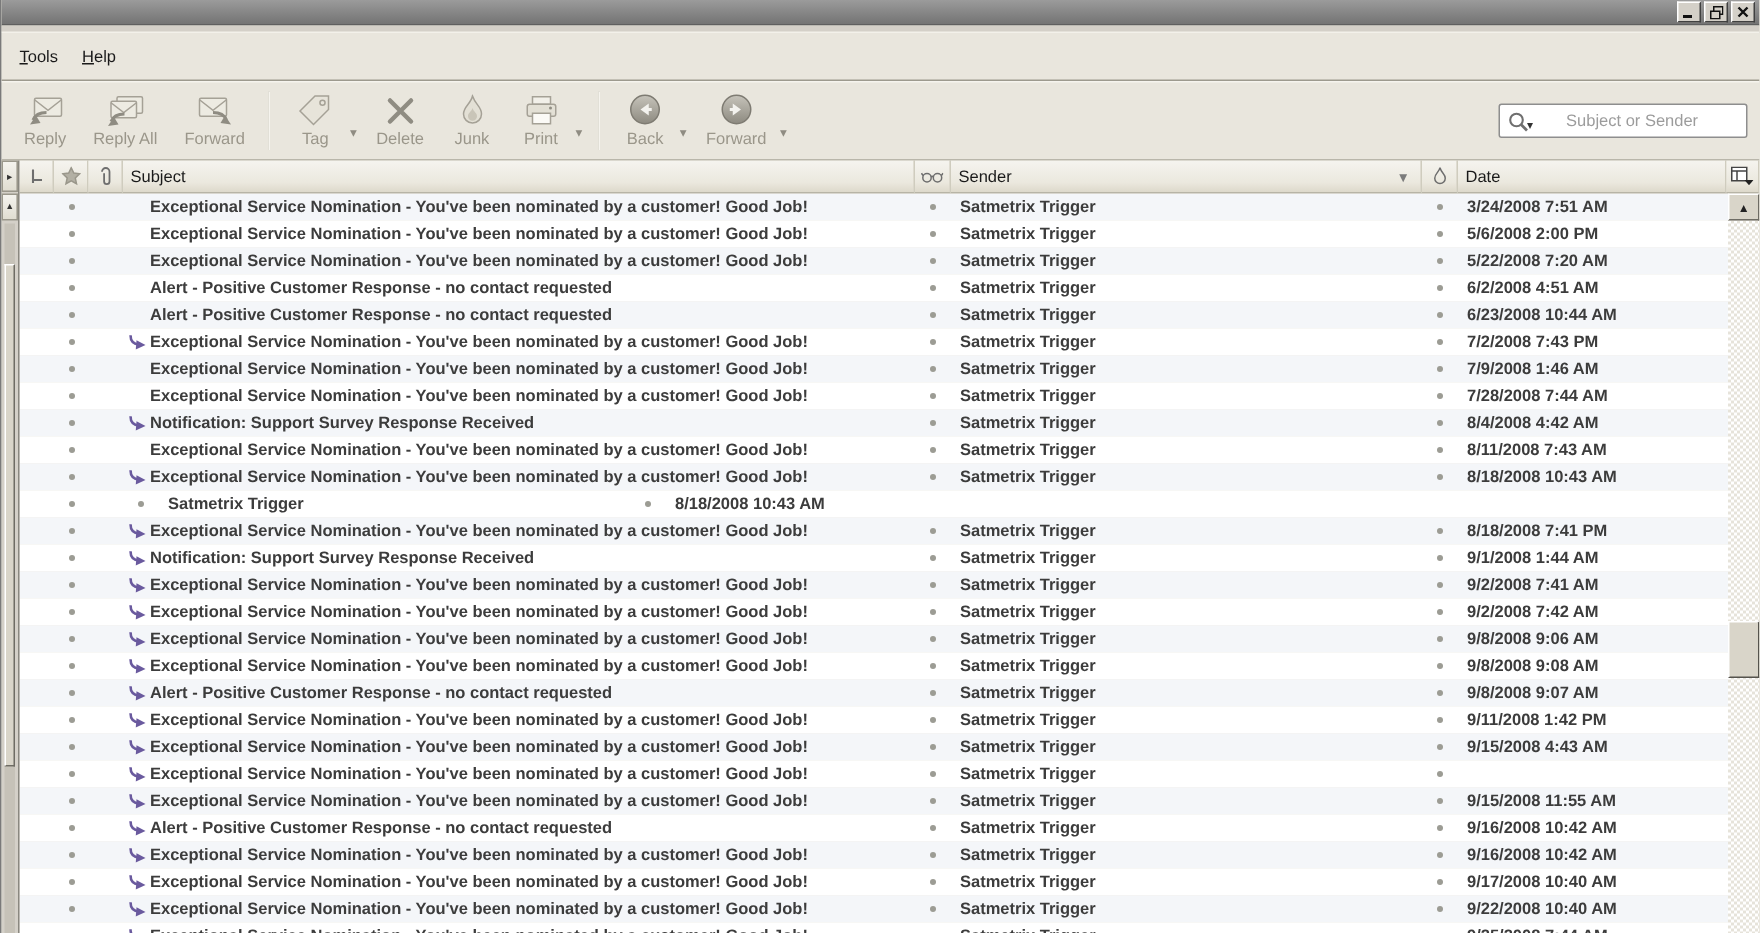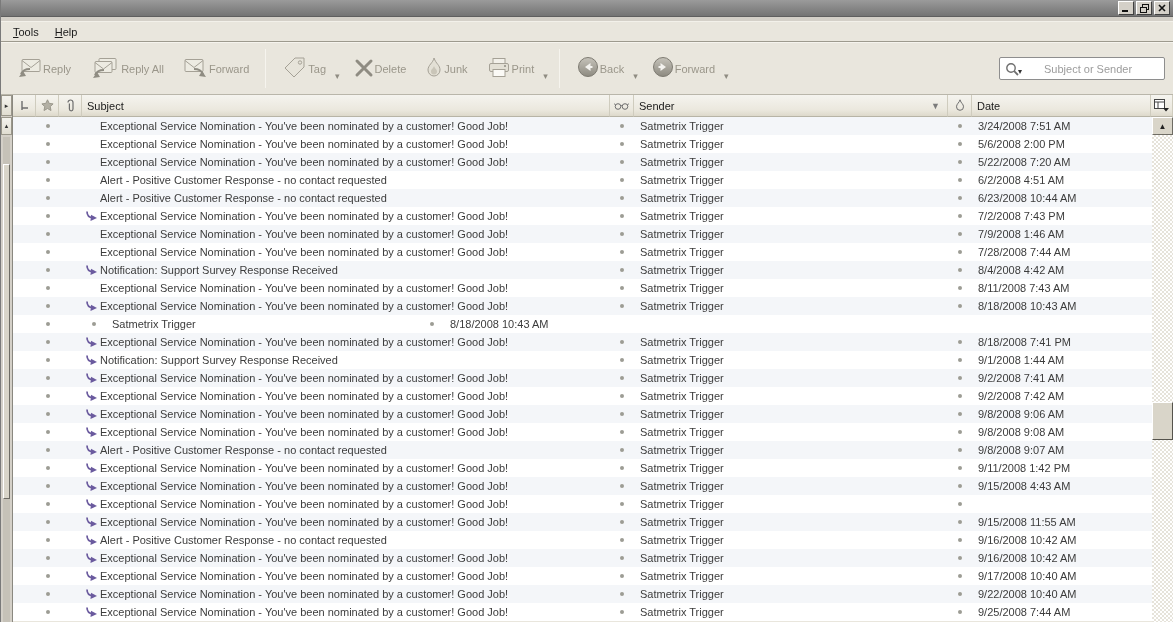--- a/index.html
+++ b/index.html
@@ -25,40 +25,40 @@
     background: #d4d0c8;
     border-top: 1px solid #fff; border-left: 1px solid #fff;
     border-right: 1px solid #404040; border-bottom: 1px solid #404040;
     display: flex; align-items: center; justify-content: center;
   }
   .winbtn svg { display: block; }
   .frame-strip { height: 5px; background: #d4d0c8; border-bottom: 1px solid #f3f1ea; }
 
   
   .menubar {
-    height: 20px; background: #e9e6dd;
+    height: 32px; background: #e9e6dd;
     display: flex; align-items: center;
     border-bottom: 1px solid #9d9a8e;
     padding-left: 4px;
   }
   .menu-item {
     display: inline-block; padding: 3px 8px; color: #1a1a1a;
   }
   .menu-item::first-letter { text-decoration: underline; }
 
   
   .toolbar {
     height: 53px; background: #e9e6dd;
     border-top: 1px solid #f6f4ee;
     border-bottom: 1px solid #b9b6aa;
     display: flex; align-items: stretch;
     padding: 2px 4px 2px 6px;
   }
   .tbtn {
-    display: flex; align-items: center; justify-content: center;
+    display: flex; flex-direction: column; align-items: center; justify-content: center;
     padding: 2px 9px 3px 9px; color: #9a968a; min-width: 46px;
   }
   .tbtn .icon { height: 24px; display: flex; align-items: center; }
   .tbtn .lbl { margin-top: 1px; white-space: nowrap; }
   .tb-drop { align-self: center; color: #8f8c82; font-size: 9px; padding: 14px 4px 0 0; }
   .tb-sep {
     width: 1px; background: #b5b2a6; border-right: 1px solid #f6f4ee;
     margin: 4px 7px; align-self: stretch;
   }
   .tb-spacer { flex: 1; }
@@ -114,21 +114,21 @@
 
   .col-thread { width: 23px; } .col-star { width: 23px; } .col-attach { width: 23px; }
   .col-subject { width: 528px; } .col-read { width: 24px; }
   .col-sender { width: 314px; } .col-junk { width: 24px; }
   .col-date { flex: 1; }
   .col-picker { width: 22px; flex: 0 0 22px; }
 
   
   .list-body-wrap { flex: 1; display: flex; overflow: hidden; }
   .rows { width: 1140px; }
-  .row { display: flex; height: 18px; align-items: center; color: #3c3c3c; }
+  .row { display: flex; height: 18px; align-items: center; color: #3c3c3c; font-weight: bold; }
   .row.alt { background: #f4f6f9; }
   .row.plain { background: #ffffff; }
   .cell { overflow: hidden; white-space: nowrap; display: flex; align-items: center; height: 100%; }
   .dotc { justify-content: center; }
   .dot { width: 4px; height: 4px; border-radius: 50%; background: #9c9c94; display: inline-block; }
   .subj-arrow { width: 14px; flex: 0 0 14px; margin-left: 3px; display: flex; align-items: center; }
   .cell-text { padding-left: 1px; }
   .col-sender.cell .cell-text, .col-date.cell .cell-text { padding-left: 6px; }
 
   

